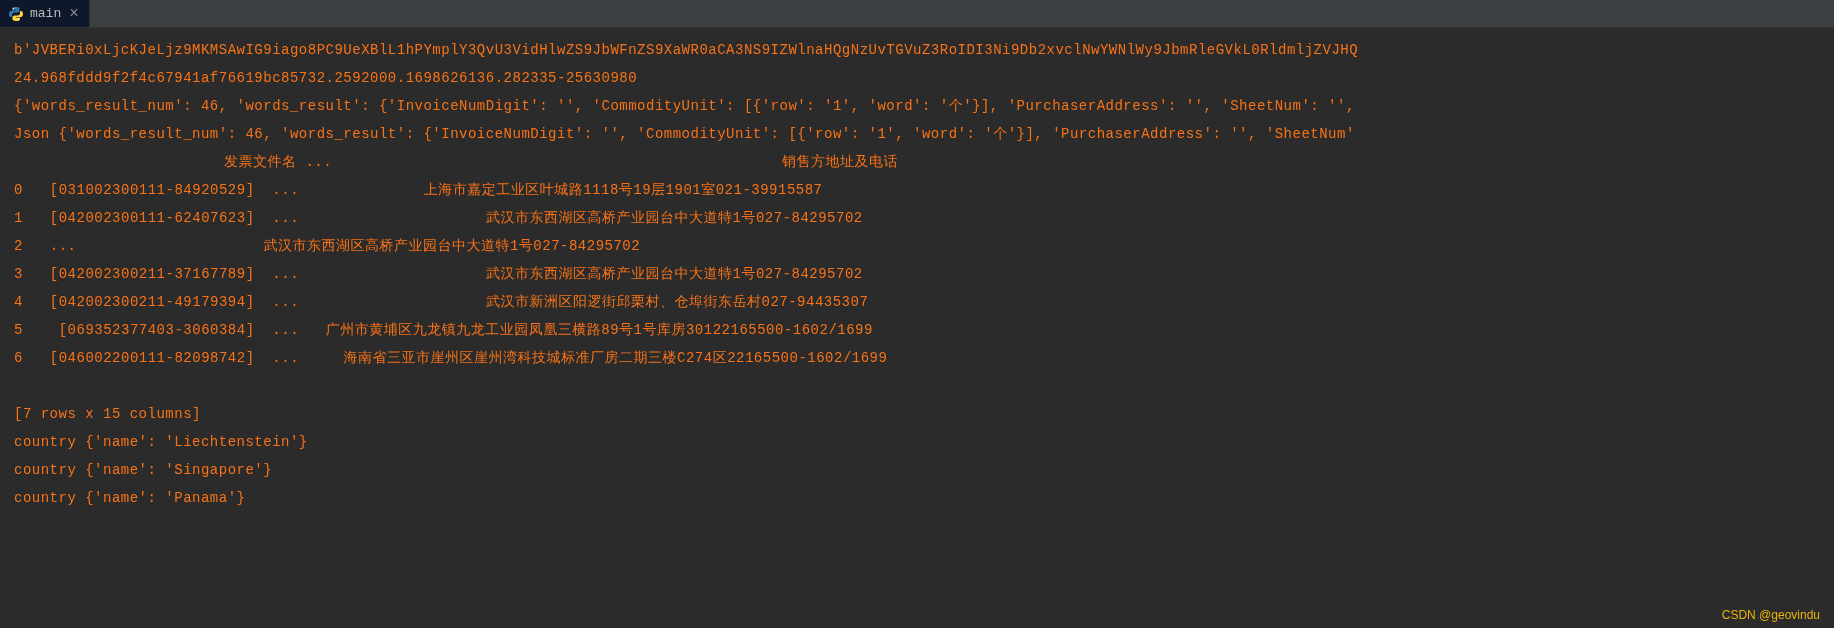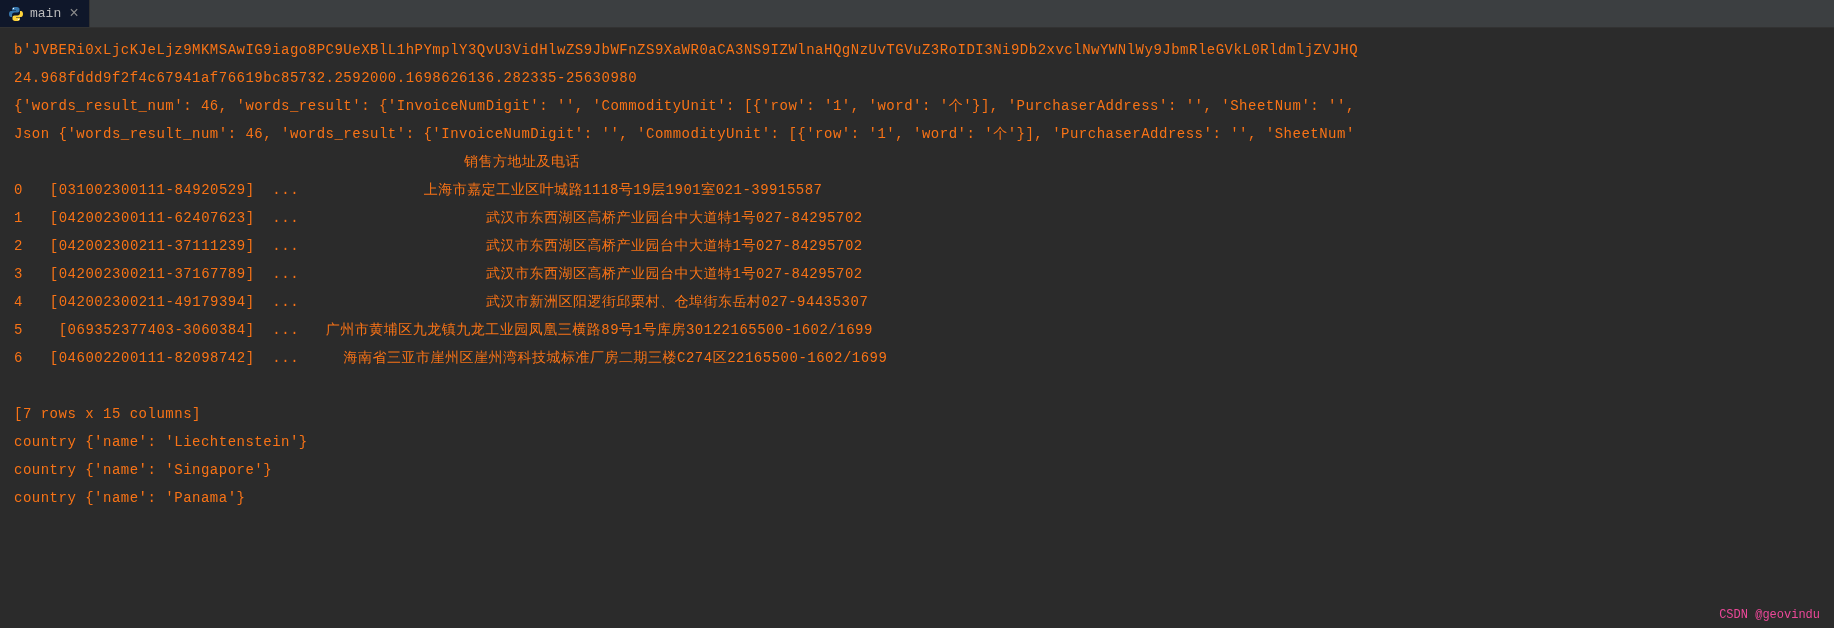--- a/index.html
+++ b/index.html
@@ -90,22 +90,22 @@
     }
     .row-addr {
       display: inline-block;
       flex: 0 0 auto;
     }
     .watermark {
       position: absolute;
       right: 14px;
       bottom: 6px;
       font-size: 12px;
-      color: #ec4899;
-      font-family: Liberation Mono, monospace;
+      color: #eab308;
+      font-family: Liberation Sans, sans-serif;
     }
   </style>
 </head>
 <body>
 
 <div class="tab-bar">
   <div class="tab active">
     <span class="python-icon">
       <svg viewBox="0 0 16 16" width="16" height="16">
         <path fill="#3776ab" d="M7.5 1c-2 0-3.5.5-3.5 2v1.5h4V5H3c-1.5 0-2 1.5-2 3s.5 3 2 3h1V9c0-1.5 1-2.5 2.5-2.5h3c1.2 0 2-.8 2-2V3c0-1.5-1.5-2-4-2z"></path>
@@ -118,38 +118,38 @@
     <span class="close-icon">×</span>
   </div>
 </div>
 
 <div class="console-output">
   <span class="line">b'JVBERi0xLjcKJeLjz9MKMSAwIG9iago8PC9UeXBlL1hPYmplY3QvU3VidHlwZS9JbWFnZS9XaWR0aCA3NS9IZWlnaHQgNzUvTGVuZ3RoIDI3Ni9Db2xvclNwYWNlWy9JbmRleGVkL0RldmljZVJHQ</span>
   <span class="line">24.968fddd9f2f4c67941af76619bc85732.2592000.1698626136.282335-25630980</span>
   <span class="line">{'words_result_num': 46, 'words_result': {'InvoiceNumDigit': '', 'CommodityUnit': [{'row': '1', 'word': '个'}], 'PurchaserAddress': '', 'SheetNum': '',</span>
   <span class="line">Json {'words_result_num': 46, 'words_result': {'InvoiceNumDigit': '', 'CommodityUnit': [{'row': '1', 'word': '个'}], 'PurchaserAddress': '', 'SheetNum'</span>
   <span class="line header-line">
+    <span class="col-header-1">发票文件名   ...</span>
     <span class="col-header-2">销售方地址及电话</span>
   </span>
 
   <span class="line row-line">
     <span class="row-idx">0</span>
     <span class="row-file">  [031002300111-84920529]</span>
     <span class="row-ellipsis">  ...              </span>
     <span class="row-addr">上海市嘉定工业区叶城路1118号19层1901室021-39915587</span>
   </span>
   <span class="line row-line">
     <span class="row-idx">1</span>
     <span class="row-file">  [042002300111-62407623]</span>
     <span class="row-ellipsis">  ...                     </span>
     <span class="row-addr">武汉市东西湖区高桥产业园台中大道特1号027-84295702</span>
   </span>
   <span class="line row-line">
     <span class="row-idx">2</span>
-    <span class="row-file">  [042002300211-37111239]</span>
     <span class="row-ellipsis">  ...                     </span>
     <span class="row-addr">武汉市东西湖区高桥产业园台中大道特1号027-84295702</span>
   </span>
   <span class="line row-line">
     <span class="row-idx">3</span>
     <span class="row-file">  [042002300211-37167789]</span>
     <span class="row-ellipsis">  ...                     </span>
     <span class="row-addr">武汉市东西湖区高桥产业园台中大道特1号027-84295702</span>
   </span>
   <span class="line row-line">

